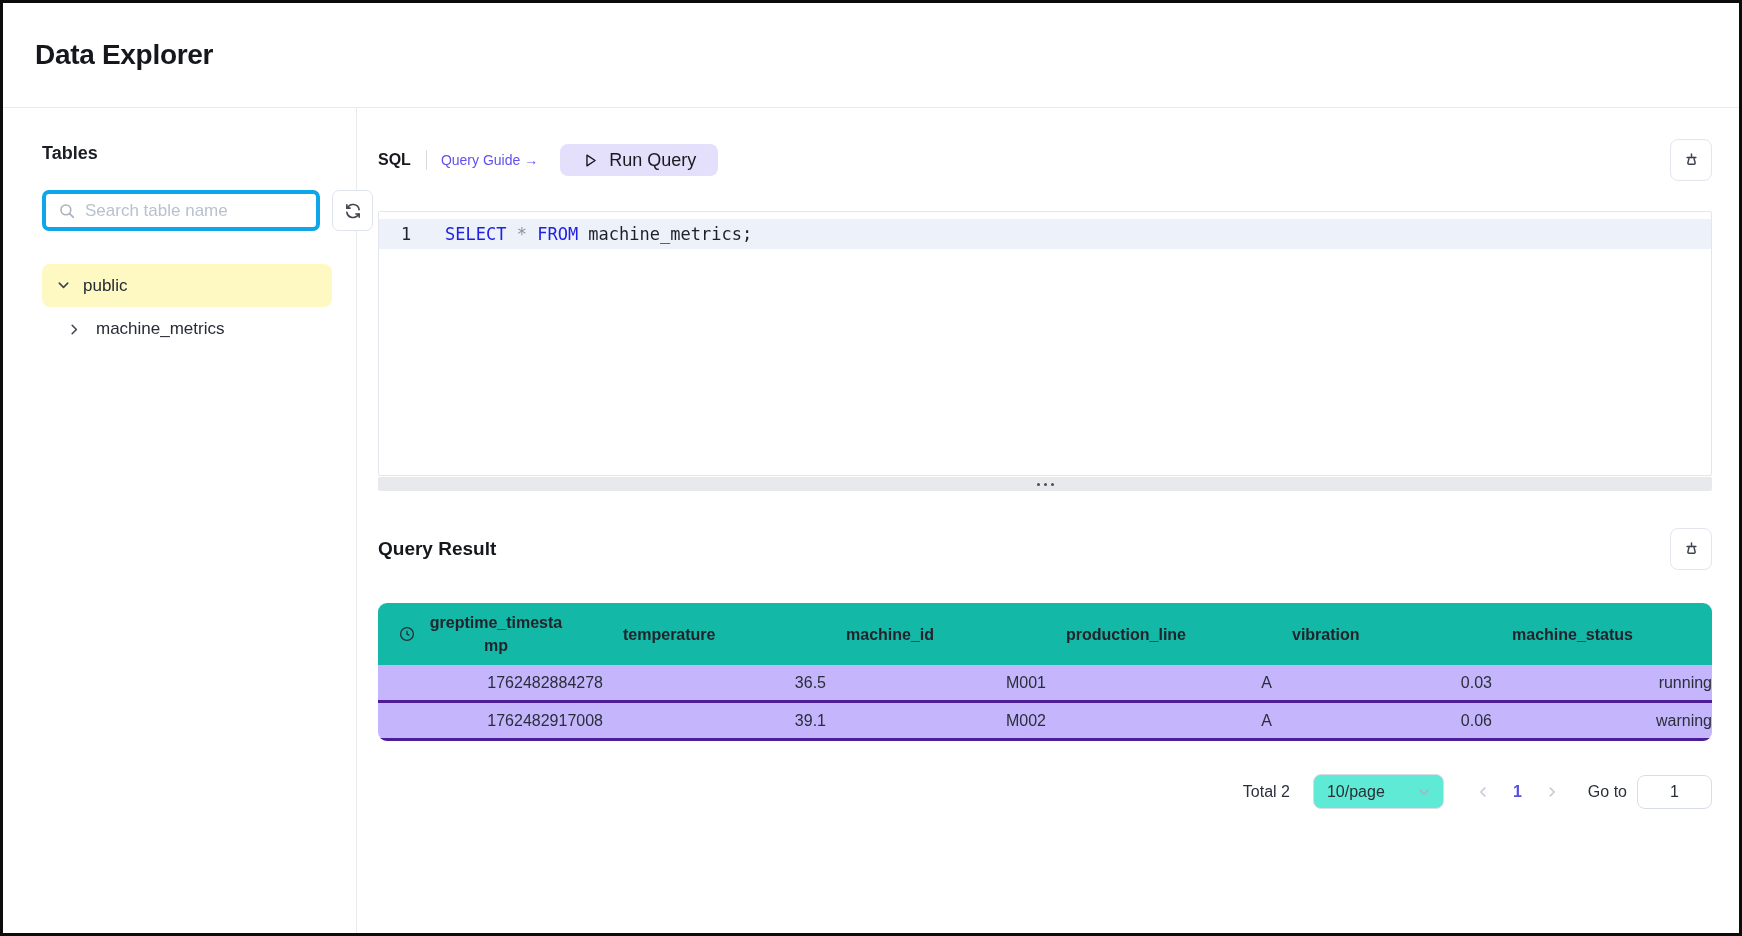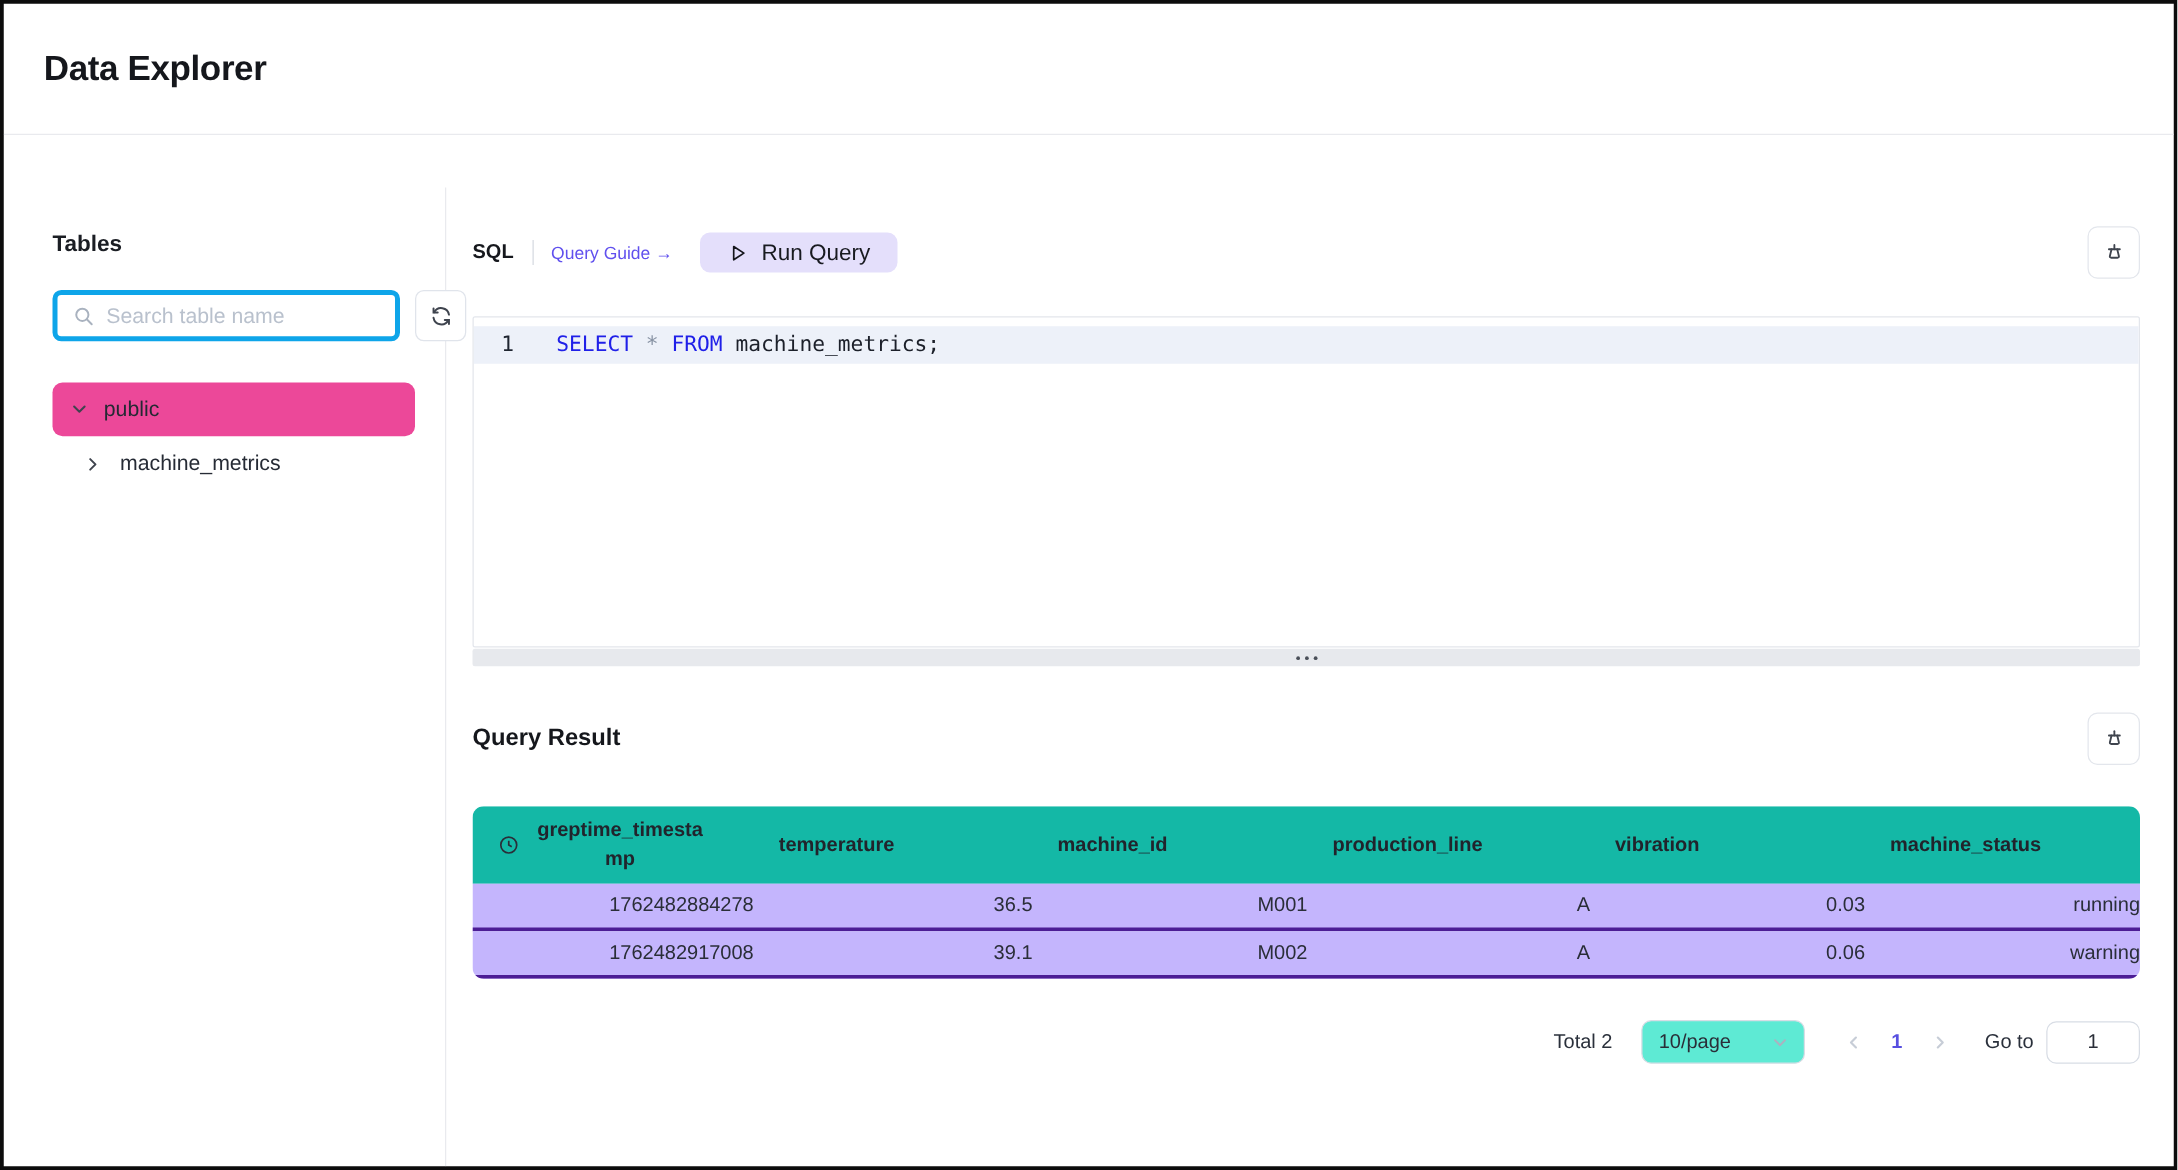--- a/index.html
+++ b/index.html
@@ -1,21 +1,21 @@
 <!DOCTYPE html>
 <html><head>
 <meta charset="utf-8">
 <style>
   * { margin:0; padding:0; box-sizing:border-box; }
   html,body { background:#fff; }
   body { font-family:"Liberation Sans", sans-serif; color:#22262e; }
 
   .window {
     width:1742px; height:936px; border:3px solid #0c0c0c; background:#fff;
-    display:flex; flex-direction:column; overflow:hidden;gap:42px;
+    display:flex; flex-direction:column; overflow:hidden;
   }
 
   
   .app-header { height:105px; flex:none; border-bottom:1px solid #e9eaee;
     display:flex; align-items:center; padding-left:32px; }
   .app-title { font-size:28px; font-weight:700; color:#15171c; letter-spacing:-0.3px; }
 
   .app-body { flex:1; display:flex; min-height:0; }
 
   
@@ -25,21 +25,21 @@
   .search-row { display:flex; gap:12px; margin-top:26px; }
   .search-box { flex:1; height:41px; border:4px solid #0ea5e9; border-radius:7px;
     display:flex; align-items:center; padding:0 10px 0 12px; background:#fff; }
   .search-box input { border:none; outline:none; flex:1; min-width:0; font-size:17px;
     font-family:"Liberation Sans",sans-serif; color:#22262e; margin-left:9px; background:transparent; }
   .search-box input::placeholder { color:#b9c1cd; }
   .icon-btn { width:41px; height:41px; flex:none; border:1px solid #e0e4eb; border-radius:7px;
     background:#fff; display:flex; align-items:center; justify-content:center; cursor:pointer; }
 
   .tree { margin-top:33px; }
-  .tree-schema { height:43px; background:#ec4899; border-radius:8px;
+  .tree-schema { height:43px; background:#fef9c3; border-radius:8px;
     display:flex; align-items:center; gap:12px; padding-left:14px; cursor:pointer; }
   .tree-schema-label { font-size:17px; color:#242933; }
   .tree-table { height:40px; display:flex; align-items:center; gap:14px;
     padding-left:25px; margin-top:2px; cursor:pointer; }
   .tree-table-label { font-size:17px; color:#262b35; }
 
   
   .main { flex:1; min-width:0; padding:31px 27px 0 21px; display:flex; flex-direction:column; }
 
   .toolbar { display:flex; align-items:center; height:42px; flex:none; }

